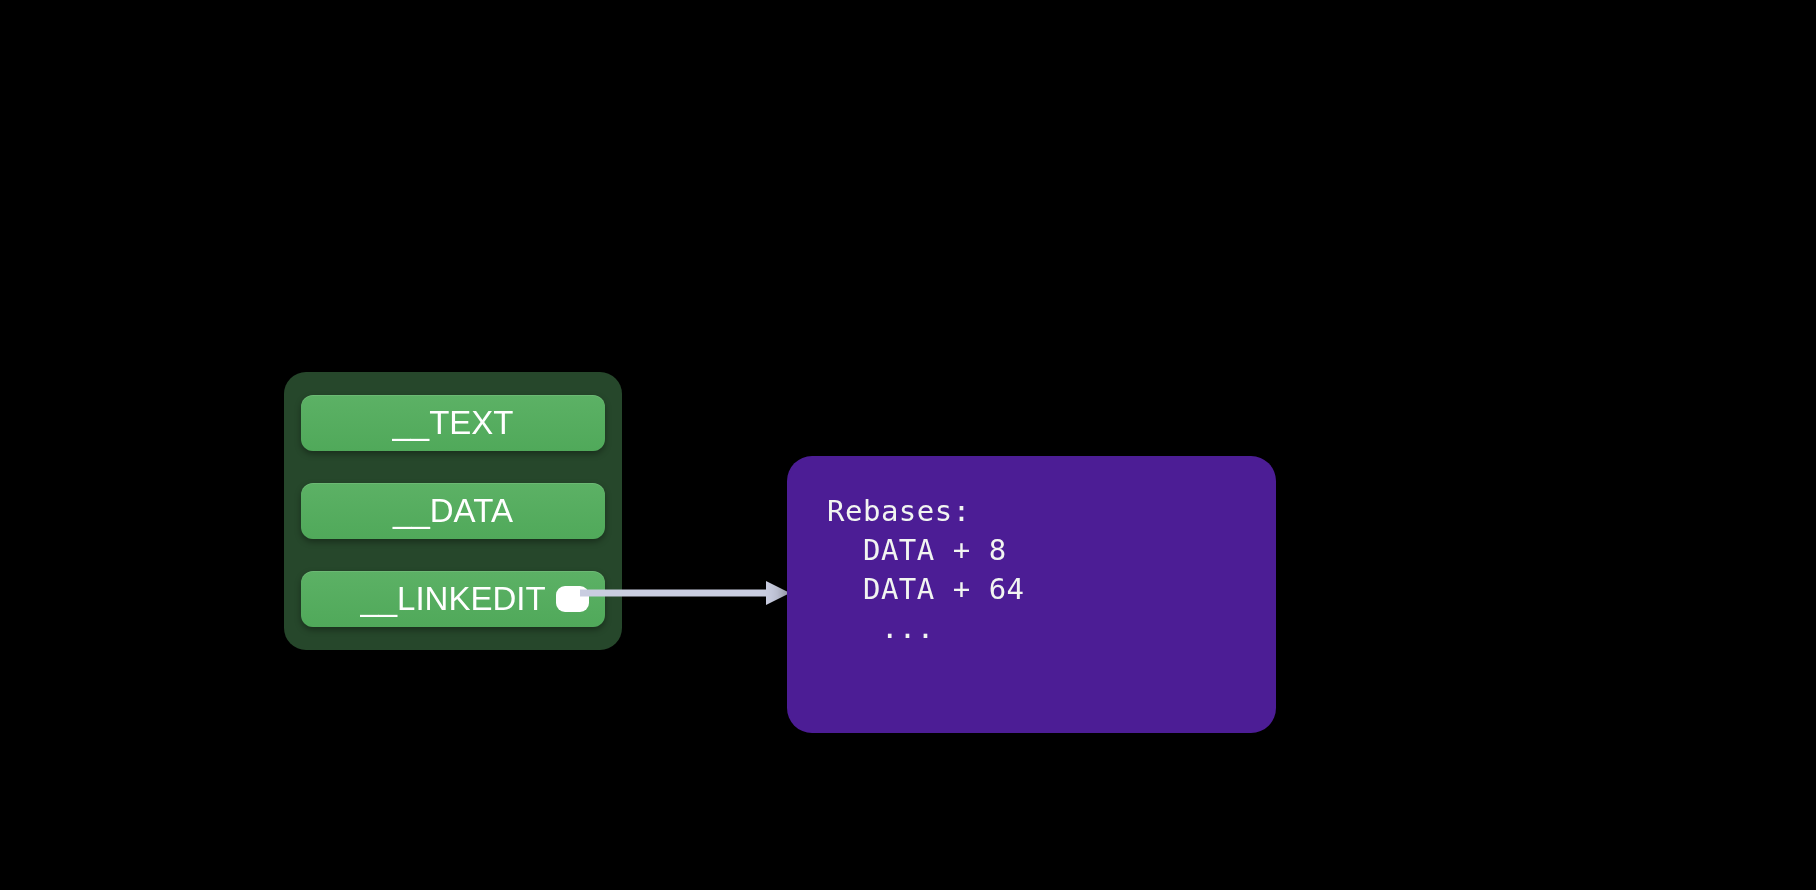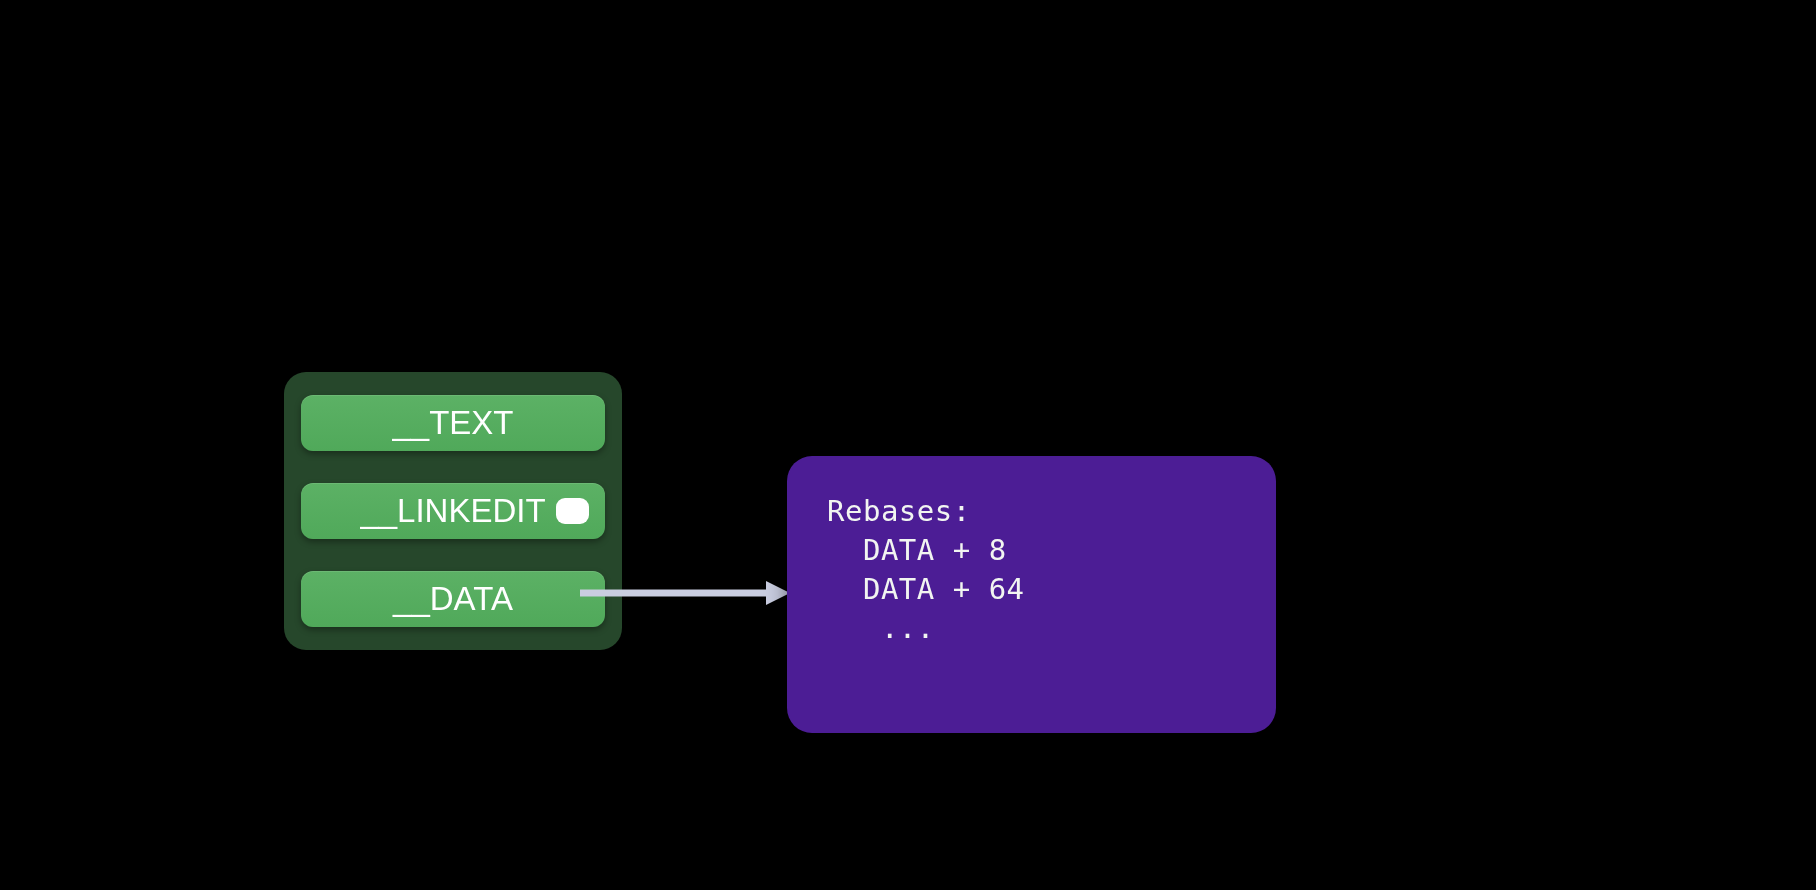--- a/index.html
+++ b/index.html
@@ -137,26 +137,26 @@
 
 
   <div class="segments-container">
     <div class="segments-inner">
 
       <div class="segment-pill">
         <span class="segment-label">__TEXT</span>
       </div>
 
       <div class="segment-pill">
-        <span class="segment-label">__LINKEDIT</span>
-        <span class="linkedit-badge"></span>
+        <span class="segment-label">__DATA</span>
       </div>
 
       <div class="segment-pill">
-        <span class="segment-label">__DATA</span>
+        <span class="segment-label">__LINKEDIT</span>
+        <span class="linkedit-badge"></span>
       </div>
 
     </div>
   </div>
 
   <svg class="arrow" viewBox="0 0 210 30">
     <line x1="0" y1="15" x2="190" y2="15" stroke="#c9cde0" stroke-width="7"></line>
     <polygon points="186,3 210,15 186,27" fill="#c9cde0"></polygon>
   </svg>
 

